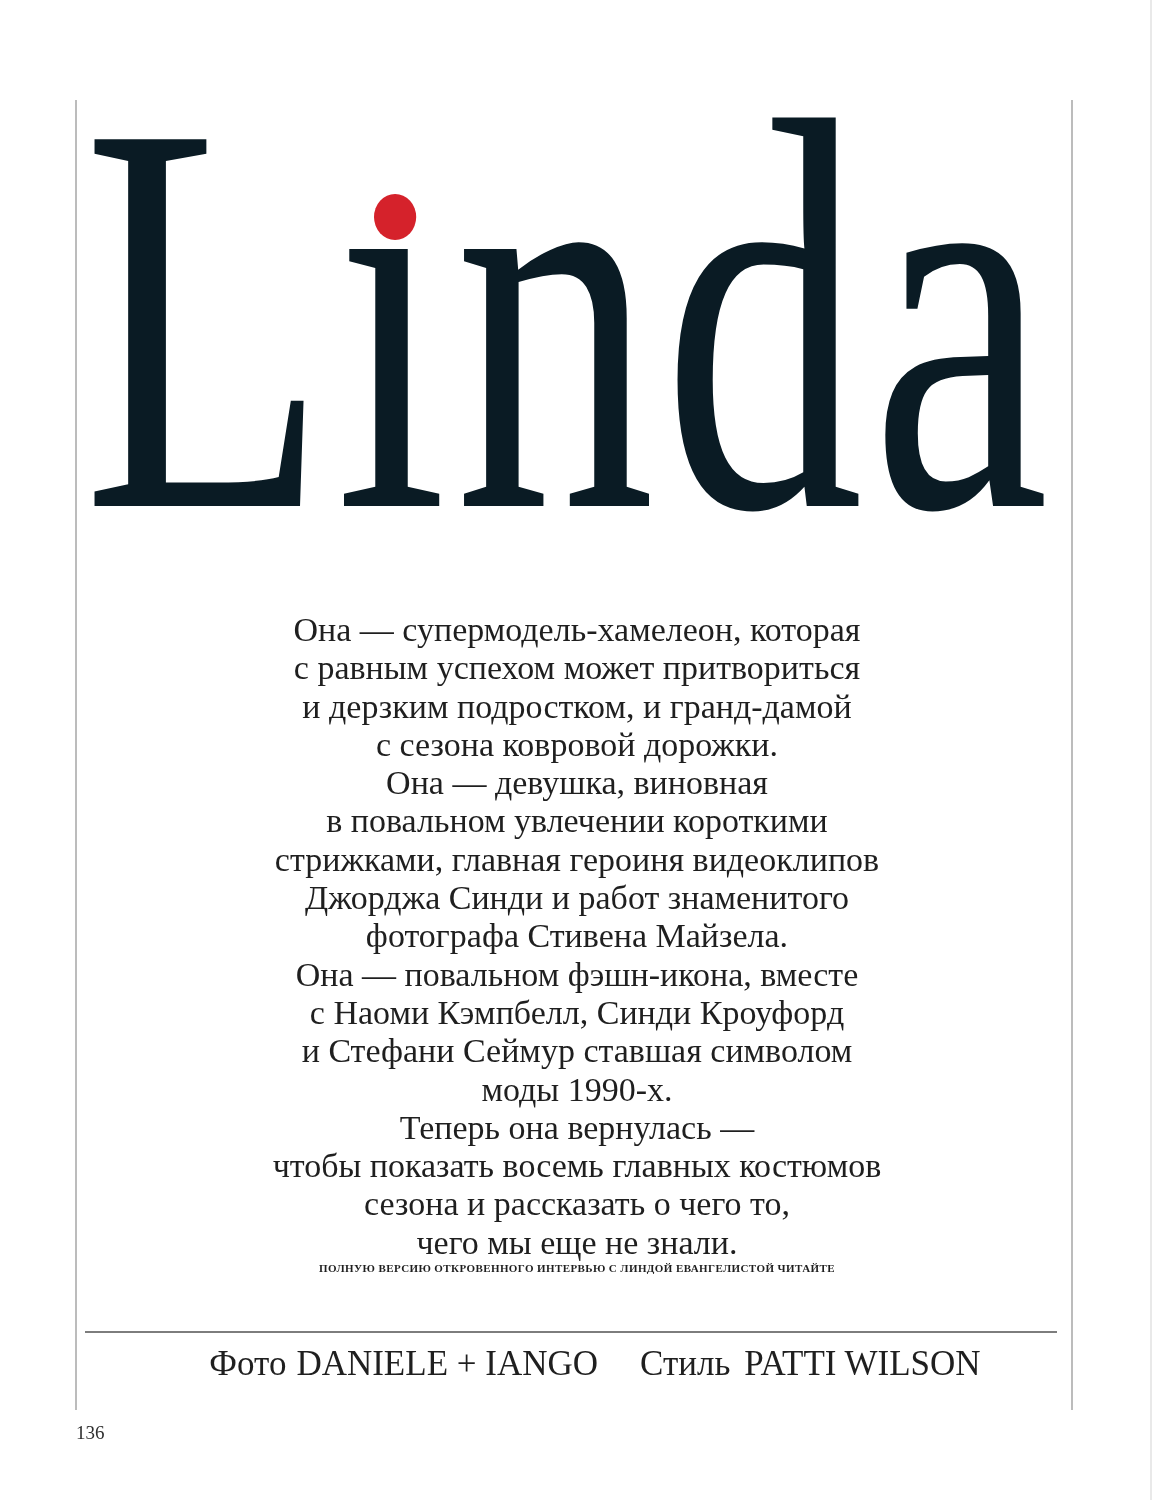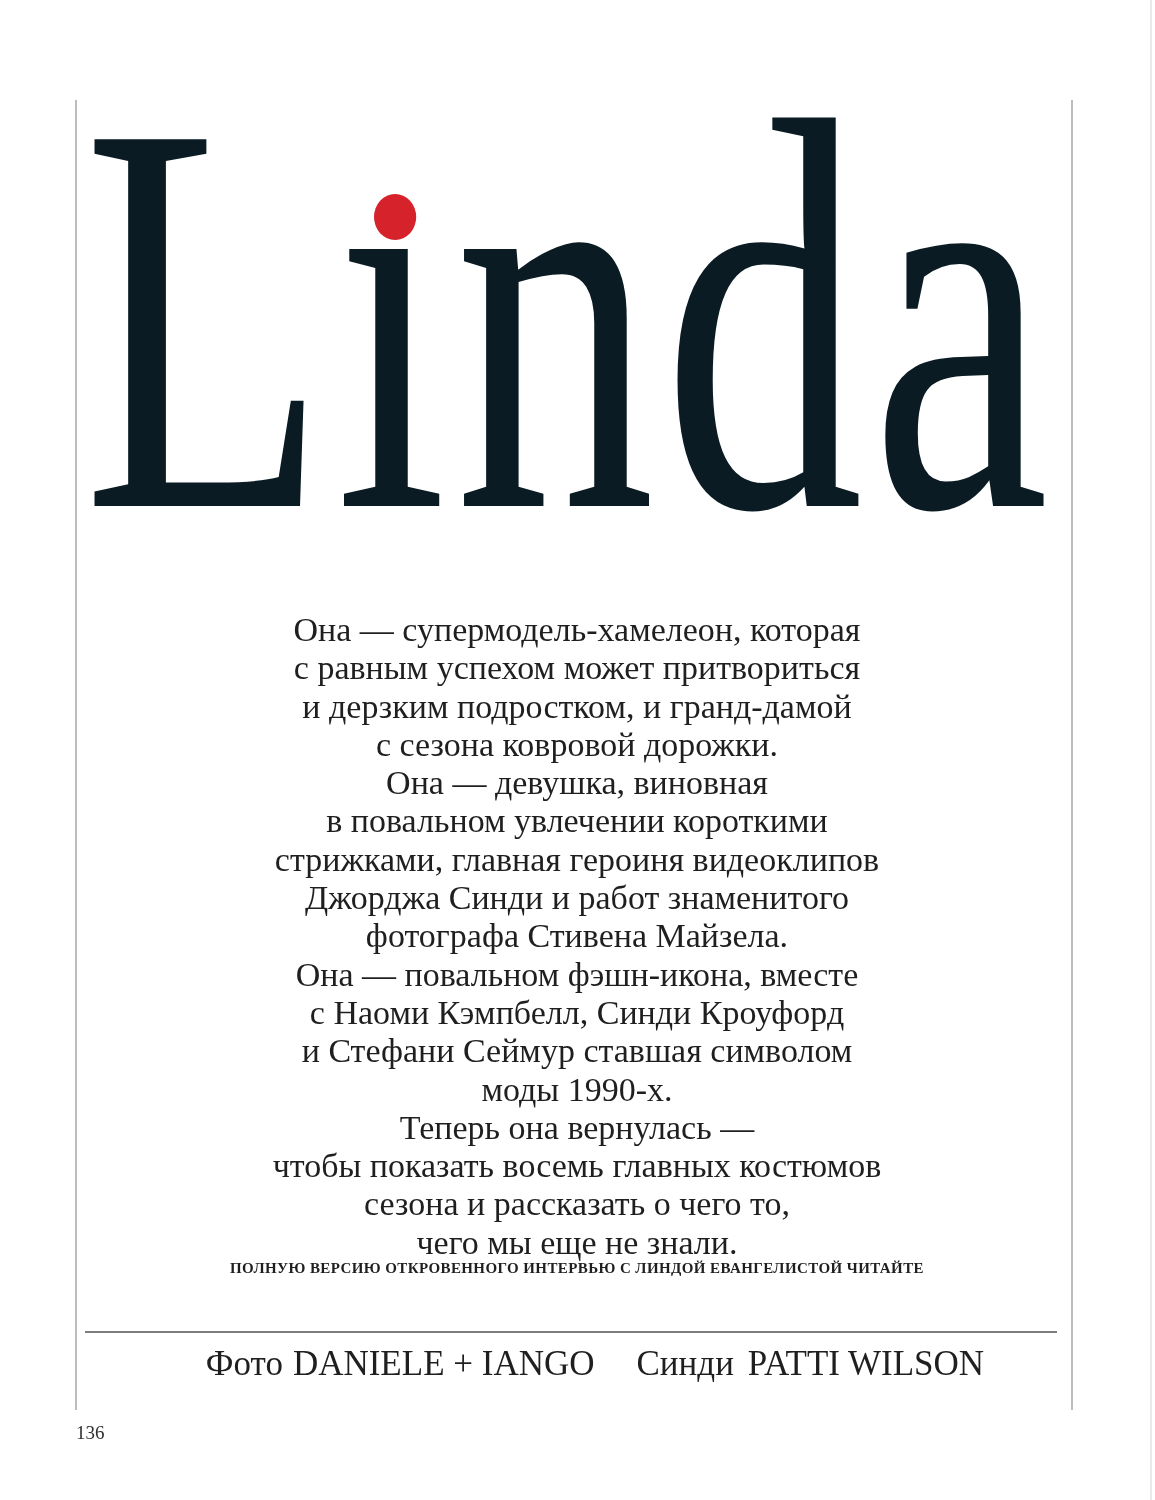--- a/index.html
+++ b/index.html
@@ -35,21 +35,21 @@
   .intro{
     position:absolute;left:79px;top:611px;width:996px;
     text-align:center;
     font-size:34px;line-height:38.3px;
     color:var(--text-color);
   }
 
   .footnote{
     position:absolute;left:79px;top:1261px;width:996px;
     text-align:center;
-    font-size:15px;line-height:15px;font-weight:bold;
+    font-size:11px;line-height:15px;font-weight:bold;
     letter-spacing:0.4px;
     color:var(--text-color);
   }
 
   .rule{position:absolute;left:85px;top:1331px;width:972px;height:2px;background:var(--rule-color);}
 
   .credits{
     position:absolute;left:79px;top:1344px;width:996px;
     text-align:center;
     font-size:35px;line-height:40px;
@@ -96,18 +96,18 @@
       <div>чего мы еще не знали.</div>
     </div>
 
   <div class="footnote">
     <div>ПОЛНУЮ ВЕРСИЮ ОТКРОВЕННОГО ИНТЕРВЬЮ С ЛИНДОЙ ЕВАНГЕЛИСТОЙ ЧИТАЙТЕ</div>
   </div>
 
   <div class="rule"></div>
 
   <div class="credits">
-    <span class="label-photo">Фото</span><span>DANIELE + IANGO</span><span class="label-style">Синди</span><span>PATTI WILSON</span>
+    <span class="label-photo">Фото</span><span>DANIELE + IANGO</span><span class="label-style">Стиль</span><span>PATTI WILSON</span>
   </div>
 
   <div class="pagenum">136</div>
 
 </div>
 
 </body></html>

